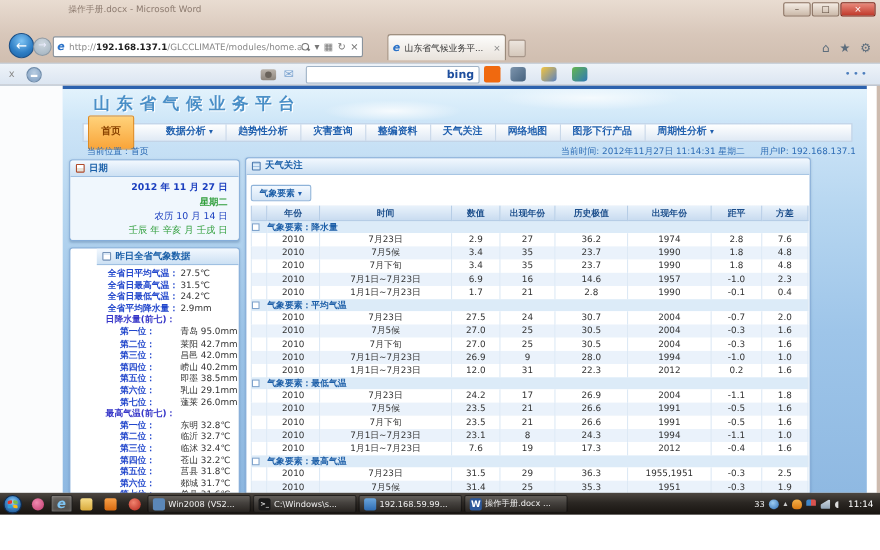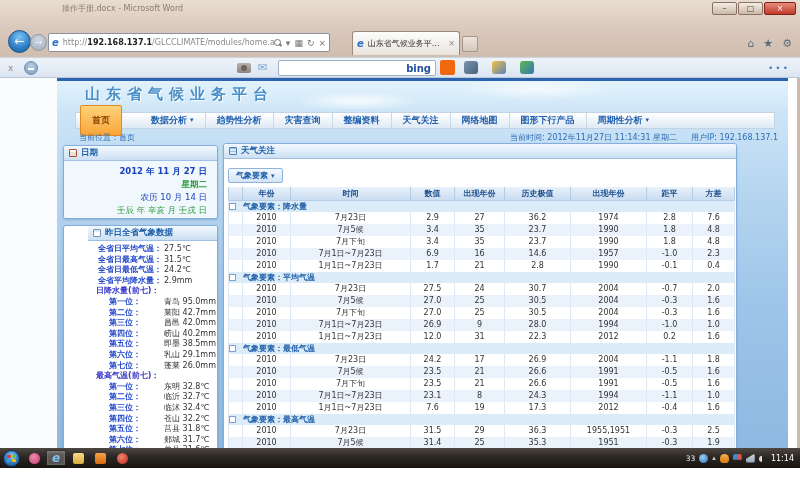--- a/index.html
+++ b/index.html
@@ -573,20 +573,38 @@
         <div class="qicon">
           <span class="gi folder"></span>
         </div>
         <div class="qicon">
           <span class="gi app-orange"></span>
         </div>
         <div class="qicon">
           <span class="gi media-red"></span>
         </div>
       </div>
+    <div style="display:flex;" id="task-wins">
+        <div class="task-btn">
+          <span class="gi vm"></span>
+          <span>Win2008 (VS2...</span>
+        </div>
+        <div class="task-btn">
+          <span class="gi cmd">&gt;_</span>
+          <span>C:\Windows\s...</span>
+        </div>
+        <div class="task-btn">
+          <span class="gi rdp"></span>
+          <span>192.168.59.99...</span>
+        </div>
+        <div class="task-btn">
+          <span class="gi word">W</span>
+          <span>操作手册.docx ...</span>
+        </div>
+      </div>
     <div class="tray" id="tray">
         <span class="ti lbl">33</span>
         <span class="ti blue-ball"></span>
         <span class="ti caret">▴</span>
         <span class="ti orange"></span>
         <span class="ti flag"></span>
         <span class="ti network"></span>
         <span class="ti volume">◖</span>
       </div>
     <span class="clock">11:14</span>

